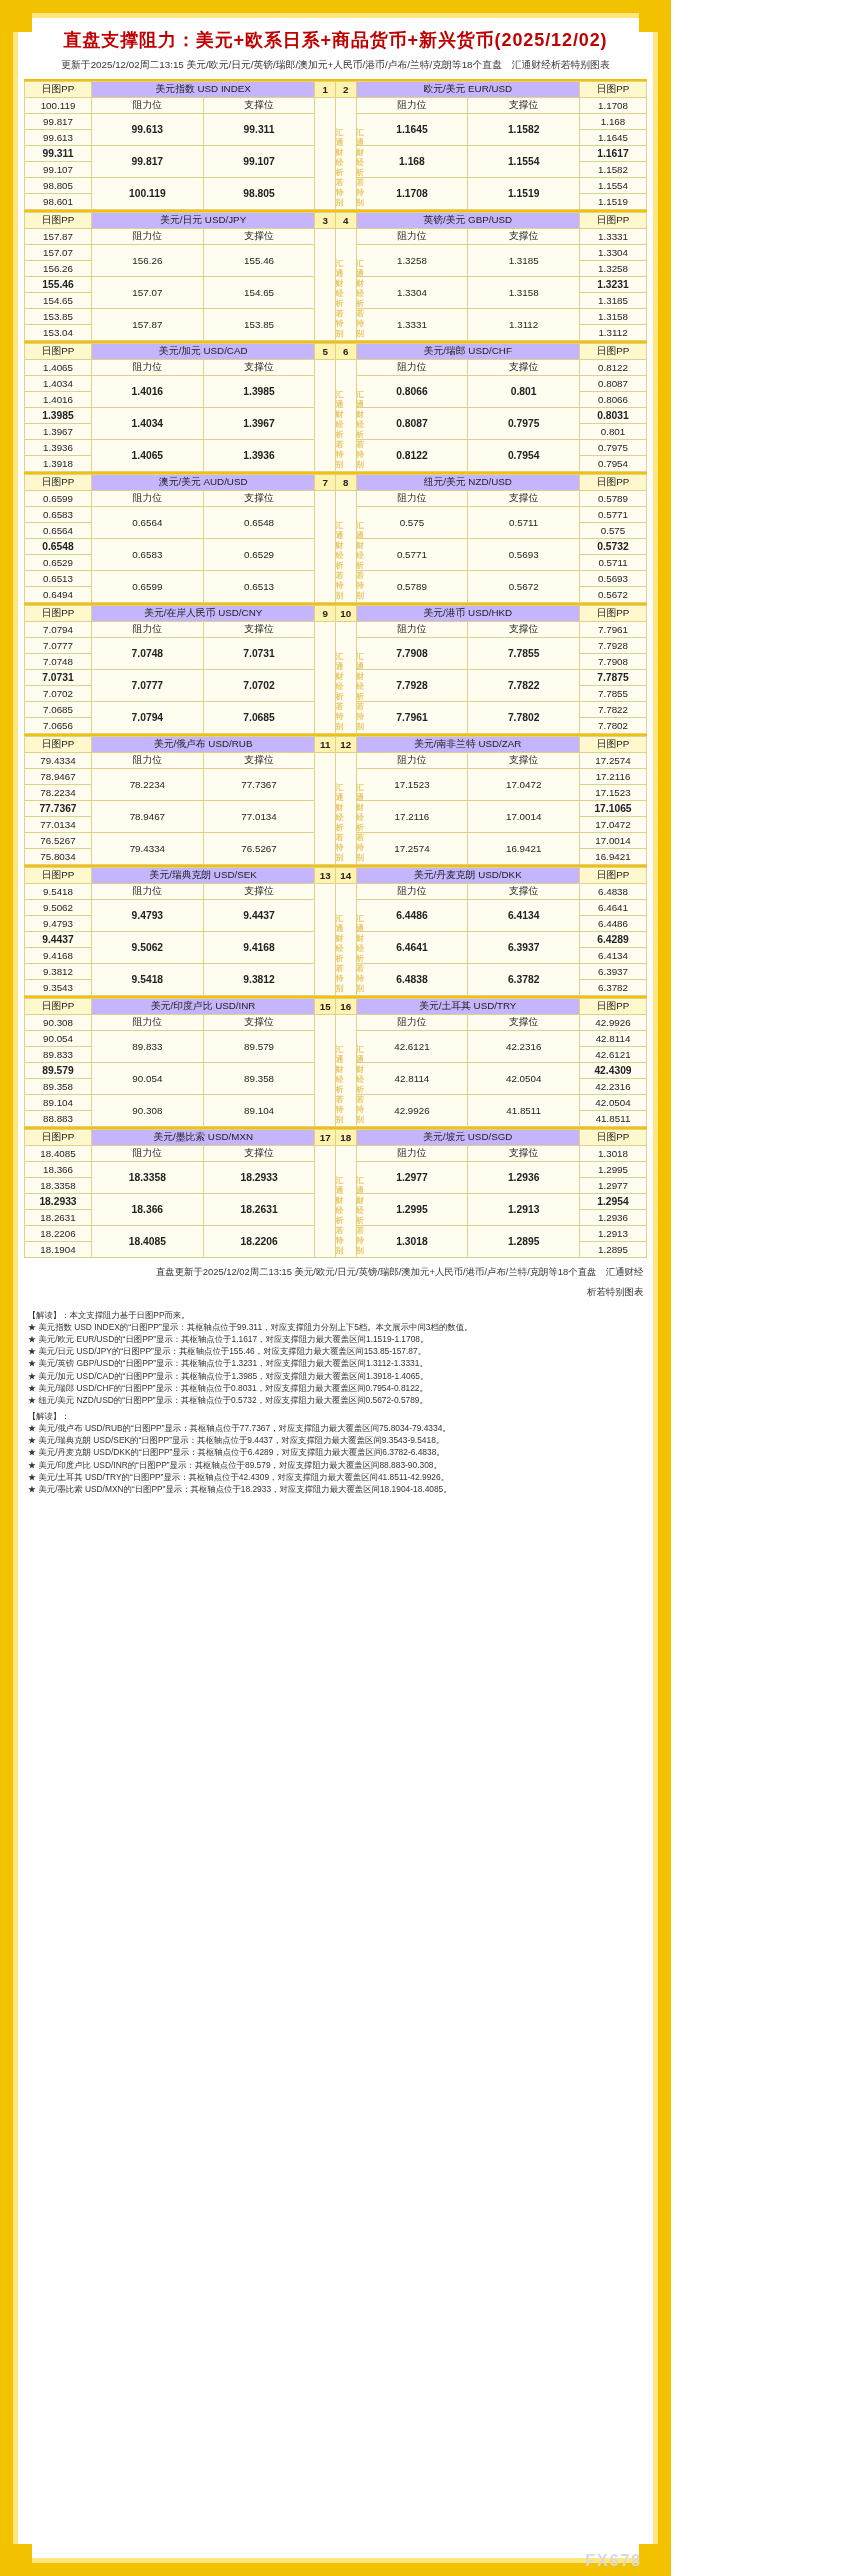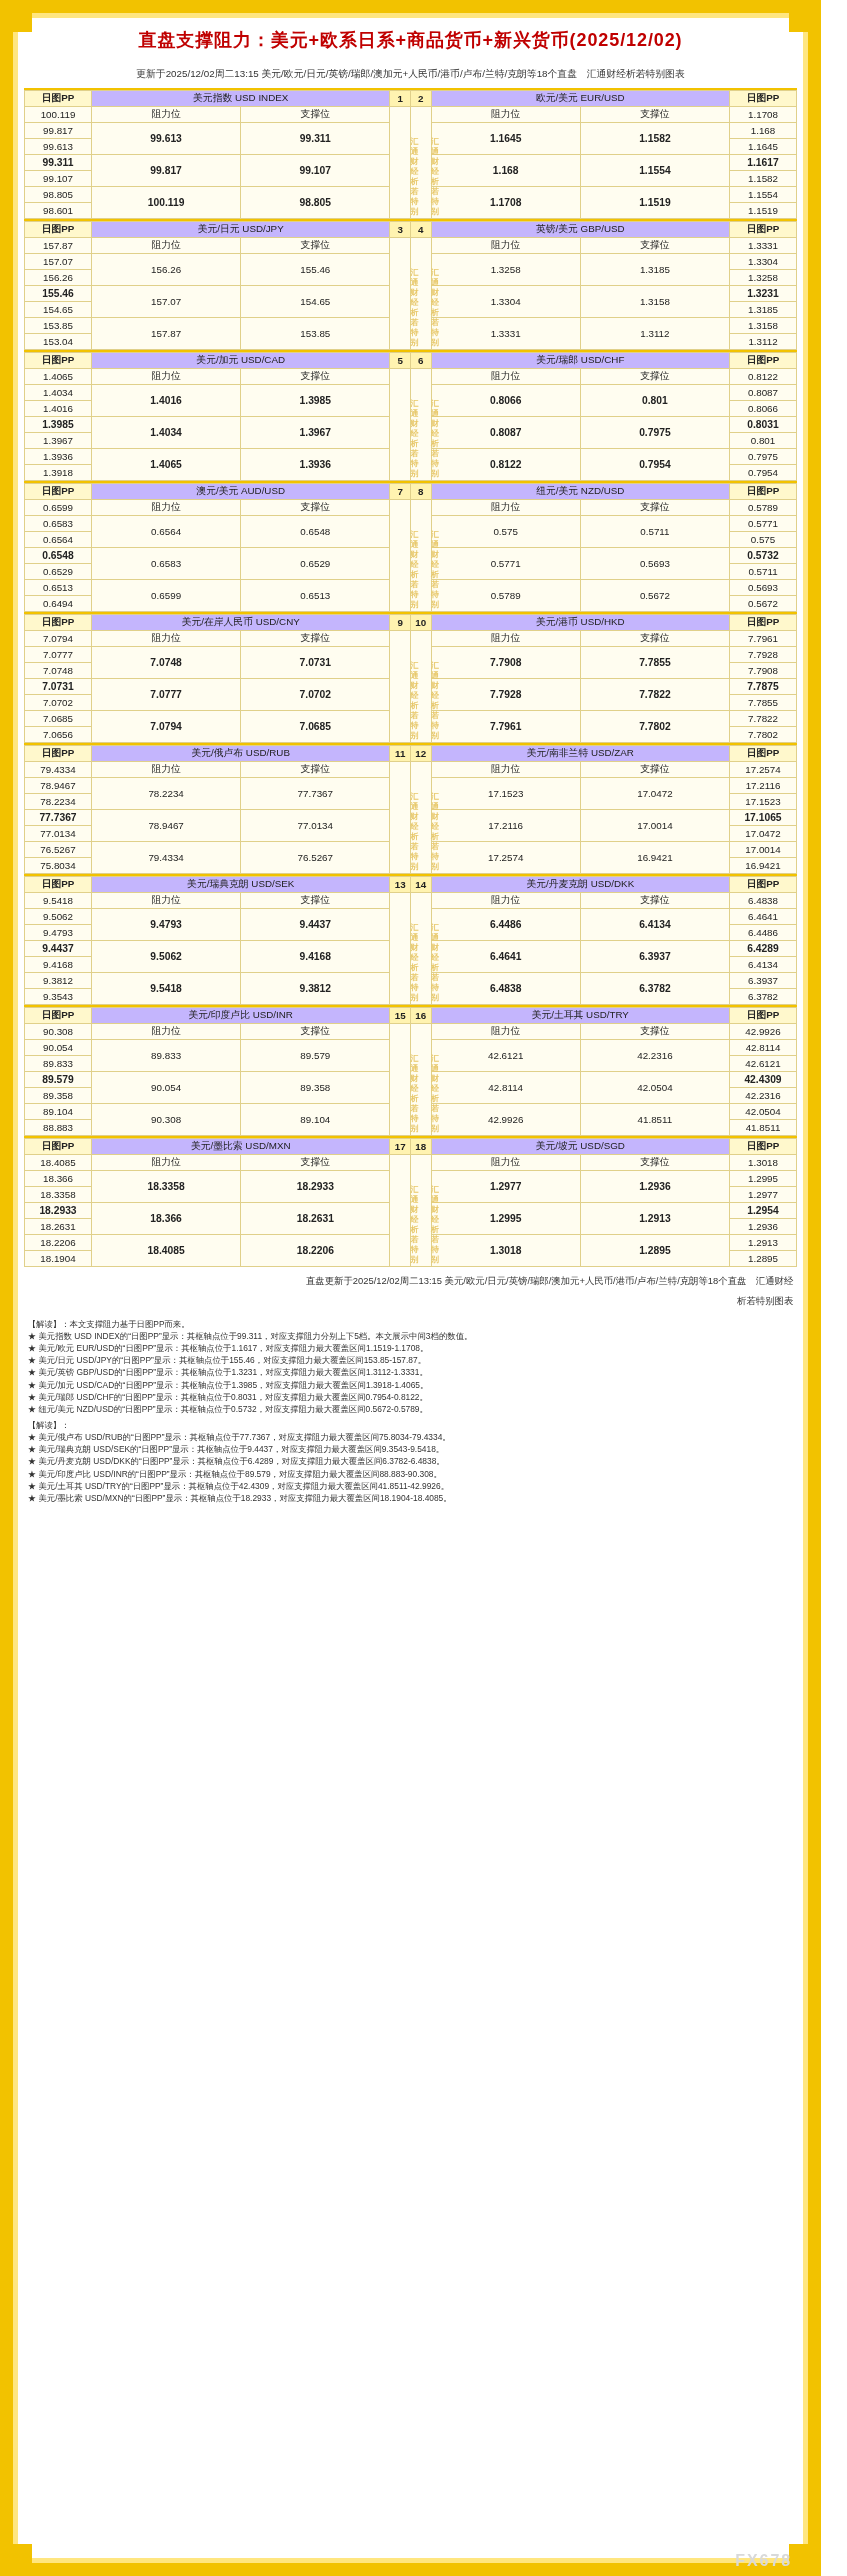--- a/index.html
+++ b/index.html
@@ -3,21 +3,21 @@
 <meta charset="utf-8">
 <style>
   * { box-sizing: border-box; }
   body {
     margin: 0;
     width: 847px;
     background: #ffffff;
     font-family: "Liberation Sans", sans-serif;
   }
   .page {
-    width: 821px;
+    width: 671px;
     min-height: 2576px;
     background: #ffffff;
     position: relative;
   }
   
   .frame {
     position: absolute;
     top: 0; left: 0; right: 0; bottom: 0;
     border: 13px solid #f2c200;
     pointer-events: none;
@@ -39,21 +39,20 @@
     font-weight: bold;
     letter-spacing: 0.9px;
     padding: 7.5px 0 5.6px 0;
   }
   .subtitle {
     text-align: center;
     color: #333;
     font-size: 9.8px;
     padding-bottom: 7.5px;
     line-height: 1.4;
-    margin-top: 9px;
   }
   
   .pair-wrap {
     border-top: 2.8px solid #f2c200;
     background: #fffef2;
   }
   .pair-table {
     width: 100%;
     border-collapse: collapse;
     table-layout: fixed;
@@ -65,21 +64,21 @@
     text-align: center;
     vertical-align: middle;
     height: 16px;
     color: #222;
   }
   .side-col {
     width: 67px;
     background: #fffdf0;
   }
   .hdr-pp {
-    font-weight: bold;
+    font-weight: normal;
     background: #fff8cc;
     color: #222;
     font-size: 10.3px;
     height: 19px;
   }
   .pairname {
     color: #c00000;
     font-weight: normal;
     font-size: 10.8px;
     background: #c4b5fd;

